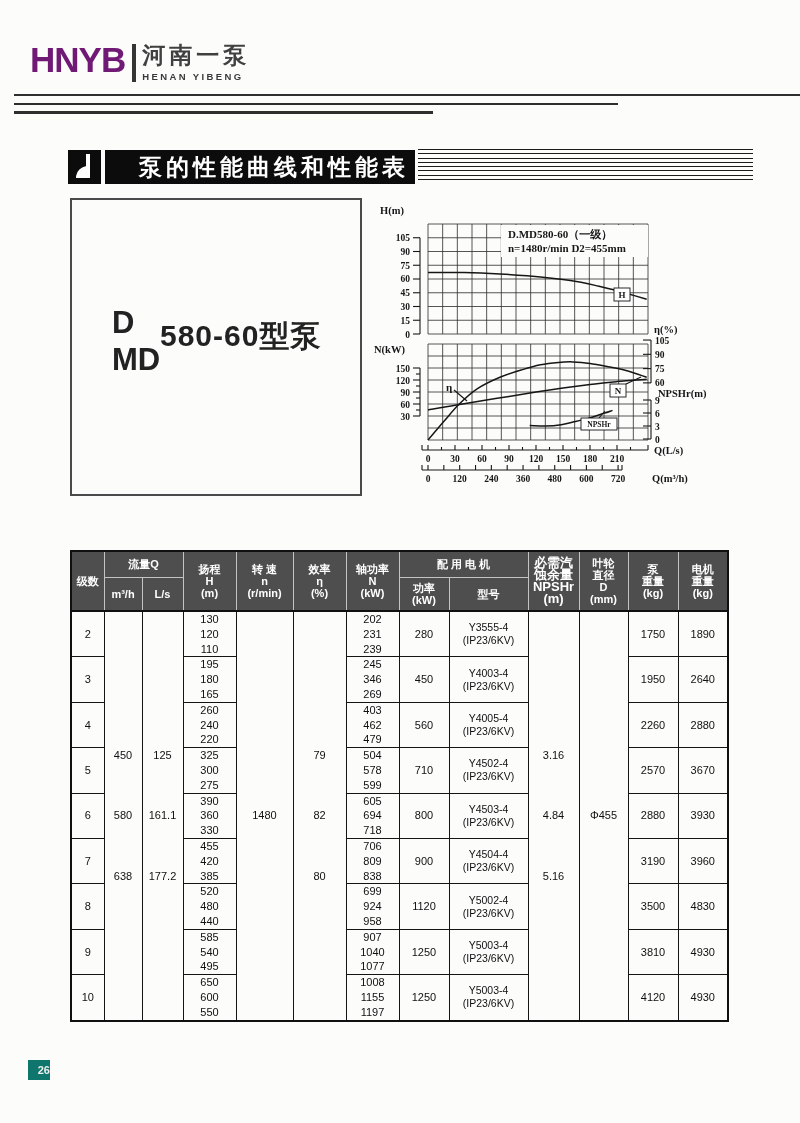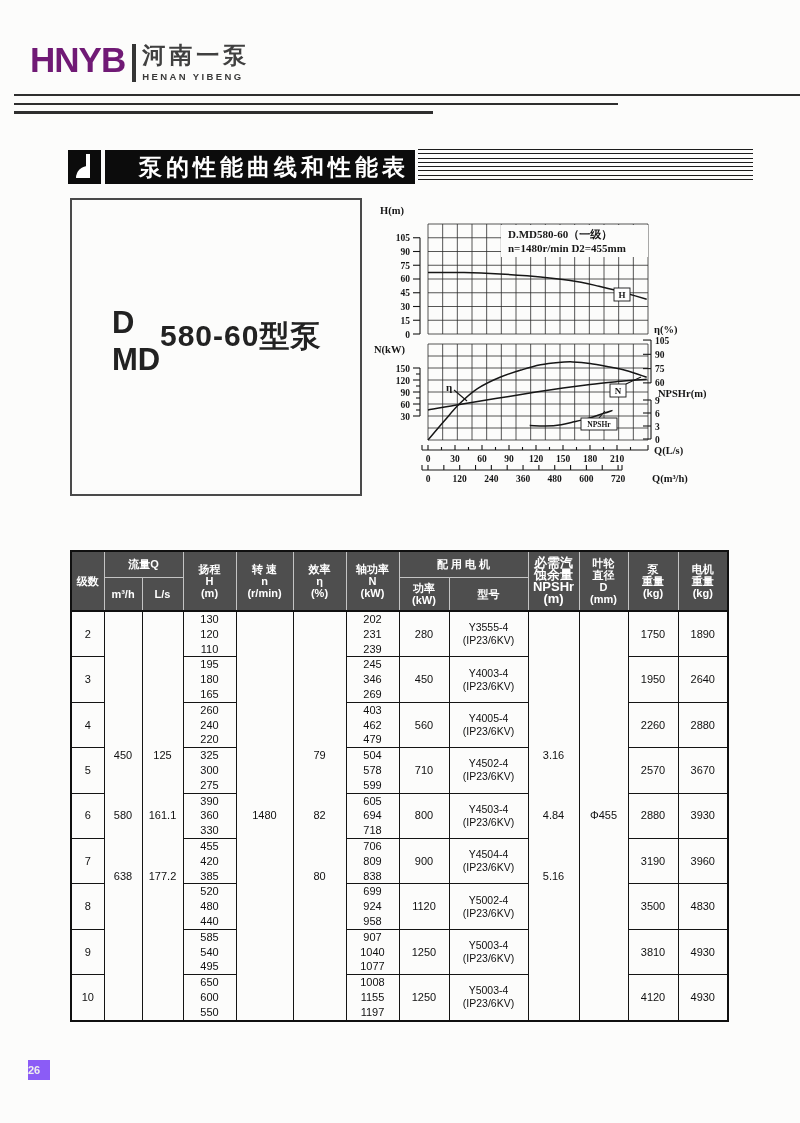--- a/index.html
+++ b/index.html
@@ -44,22 +44,22 @@
   #perf-table th .hl{line-height:12px;}
   #perf-table thead tr:nth-child(1){height:26px;}
   #perf-table thead tr:nth-child(2){height:34px;}
   #perf-table tbody tr{height:14.81px;}
   #perf-table td{border-left:1px solid #141414;border-right:1px solid #141414;
                  padding:0;text-align:center;vertical-align:middle;
                  font-size:11px;line-height:14.8px;color:#101010;}
   #perf-table td.gt{border-top:1px solid #141414;}
   #perf-table td.model{font-size:10.5px;line-height:13px;}
 
-  .page-badge{background:#8b5cf6;color:#eee;font-size:11px;font-weight:bold;
-              width:22px;height:20px;display:flex;align-items:center;justify-content:flex-start;}
+  .page-badge{background:#0f766e;color:#eee;font-size:11px;font-weight:bold;
+              width:22px;height:20px;display:flex;align-items:center;justify-content:flex-end;}
 </style>
 </head>
 <body>
 
 <div class="abs" style="left:30px;top:40px;display:flex;align-items:flex-start;">
   <div class="logo-acronym">HNYB</div>
   <div class="logo-divider" style="height:38px;margin:4px 6px 0 7px;"></div>
   <div>
     <div class="logo-cn">河南一泵</div>
     <div class="logo-en">HENAN YIBENG</div>

